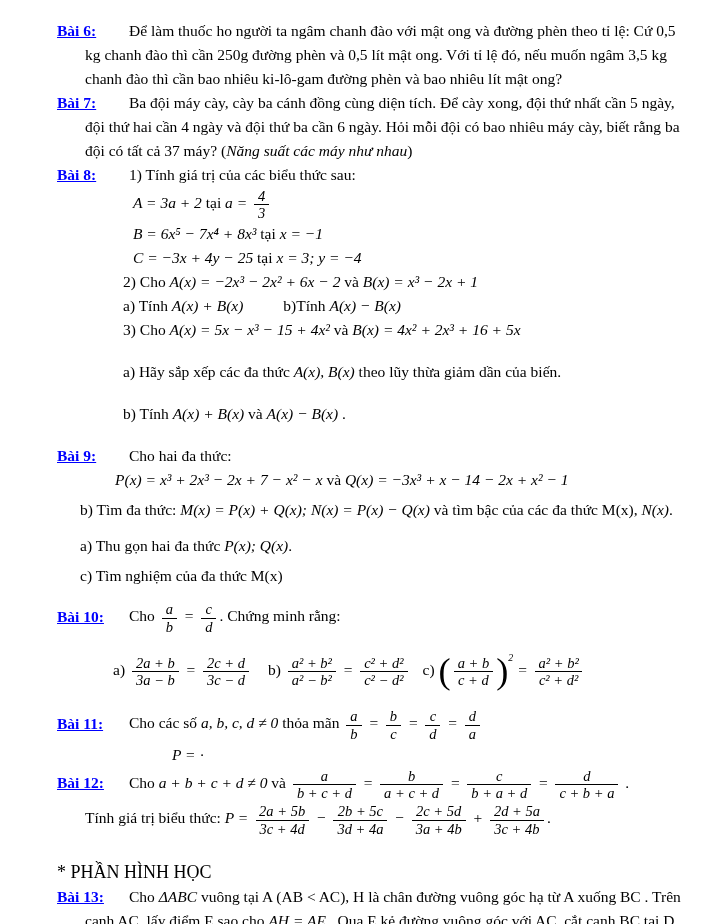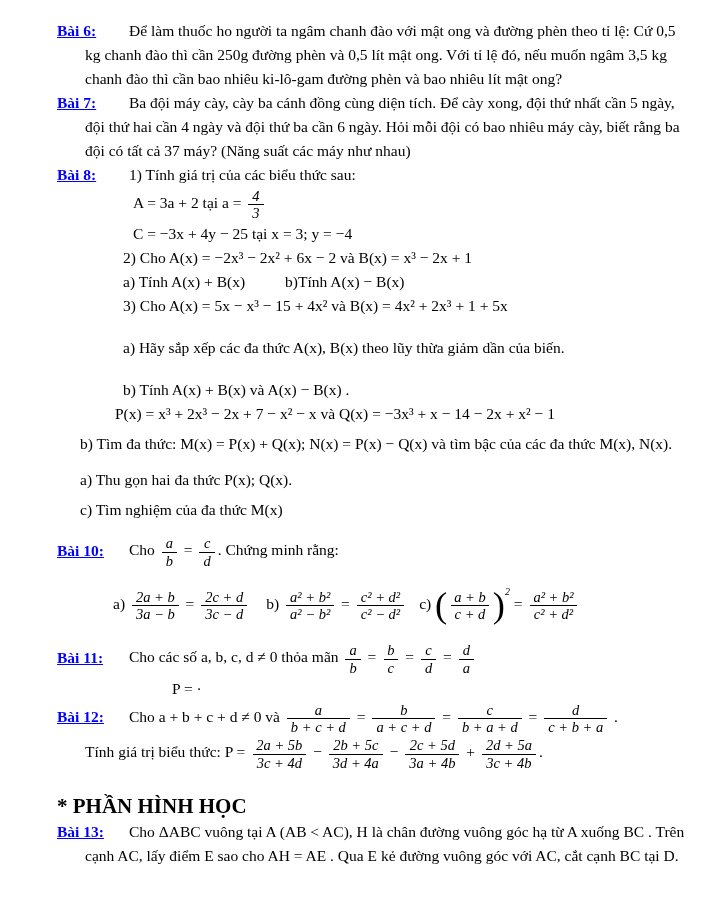--- a/index.html
+++ b/index.html
@@ -7,22 +7,22 @@
     width:714px;height:924px;background:#ffffff;box-sizing:border-box;
     padding:18px 38px 7px 57px;margin:0 auto;overflow:hidden;
     font-family:"Liberation Serif","DejaVu Serif",serif;
     color:#000;
   }
   .line{font-size:15.5px;line-height:22px;margin-top:2px;white-space:nowrap;}
   .label{
     color:#0000ff;font-weight:bold;text-decoration:underline;
     display:inline-block;min-width:72px;
   }
-  .math{}
-  .bold{font-weight:bold;font-size:21px;}
+  .math{font-style:italic;}
+  .bold{font-weight:normal;font-size:18px;}
   .frac{
     display:inline-flex;flex-direction:column;align-items:center;
     vertical-align:middle;font-style:italic;margin:0 3px;
     font-size:14.5px;line-height:1.12;
   }
   .frac .num{padding:0 4px;}
   .frac .den{border-top:1px solid #000;padding:0 4px;}
   .bp{font-size:235%;font-weight:400;vertical-align:middle;font-style:normal;line-height:.7;}
   sup.s{font-size:10px;position:relative;top:-8px;font-style:italic;}
   .sp{display:inline-block;height:1px;}
@@ -41,26 +41,28 @@
     <div class="line in-cont"><span class="txt">kg chanh đào thì cần 250g đường phèn và 0,5 lít mật ong. Với tỉ lệ đó, nếu muốn ngâm 3,5 kg</span></div>
     <div class="line in-cont"><span class="txt">chanh đào thì cần bao nhiêu ki-lô-gam đường phèn và bao nhiêu lít mật ong?</span></div>
     <div class="line"><span class="label">Bài 7:</span><span class="txt">Ba đội máy cày, cày ba cánh đồng cùng diện tích. Để cày xong, đội thứ nhất cần 5 ngày,</span></div>
     <div class="line in-cont"><span class="txt">đội thứ hai cần 4 ngày và đội thứ ba cần 6 ngày. Hỏi mỗi đội có bao nhiêu máy cày, biết rằng ba</span></div>
     <div class="line in-cont"><span class="txt">đội có tất cả 37 máy? (</span><span class="math">Năng suất các máy như nhau</span><span class="txt">)</span></div>
     <div class="line"><span class="label">Bài 8:</span><span class="txt">1) Tính giá trị của các biểu thức sau:</span></div>
     <div class="line in-form"><span class="math">A = 3a + 2</span><span class="txt"> tại </span><span class="math">a = </span><span class="frac">
         <span class="num">4</span>
         <span class="den">3</span>
       </span></div>
+    <div class="line in-form"><span class="math">B = 6x⁵ − 7x⁴ + 8x³</span><span class="txt"> tại </span><span class="math">x = −1</span></div>
     <div class="line in-form"><span class="math">C = −3x + 4y − 25</span><span class="txt"> tại </span><span class="math">x = 3; y = −4</span></div>
     <div class="line in-sub"><span class="txt">2) Cho </span><span class="math">A(x) = −2x³ − 2x² + 6x − 2</span><span class="txt">  và </span><span class="math">B(x) = x³ − 2x + 1</span></div>
     <div class="line in-sub"><span class="txt">a)  Tính </span><span class="math">A(x) + B(x)</span><span class="sp w40"></span><span class="txt">b)Tính </span><span class="math">A(x) − B(x)</span></div>
-    <div class="line in-sub"><span class="txt">3) Cho </span><span class="math">A(x) = 5x − x³ − 15 + 4x²</span><span class="txt"> và </span><span class="math">B(x) = 4x² + 2x³ + 1 + 5x</span></div>
+    <div class="line in-sub"><span class="txt">3) Cho </span><span class="math">A(x) = 5x − x³ − 15 + 4x²</span><span class="txt"> và </span><span class="math">B(x) = 4x² + 2x³ + 16 + 5x</span></div>
     <div class="line in-sub gt-xs"><span class="txt">a)  Hãy sắp xếp các đa thức </span><span class="math">A(x), B(x)</span><span class="txt"> theo lũy thừa giảm dần của biến.</span></div>
     <div class="line in-sub gt-xs"><span class="txt">b)  Tính </span><span class="math">A(x) + B(x)</span><span class="txt"> và </span><span class="math">A(x) − B(x)</span><span class="txt"> .</span></div>
+    <div class="line gt-lg"><span class="label">Bài 9:</span><span class="txt">Cho hai đa thức:</span></div>
     <div class="line in-poly"><span class="math">P(x) = x³ + 2x³ − 2x + 7 − x² − x</span><span class="txt">  và  </span><span class="math">Q(x) = −3x³ + x − 14 − 2x + x² − 1</span></div>
     <div class="line in-item gt-sm"><span class="txt">b) Tìm đa thức: </span><span class="math">M(x) = P(x) + Q(x);  N(x) = P(x) − Q(x)</span><span class="txt"> và tìm bậc của các đa thức M(x), </span><span class="math">N(x)</span><span class="txt">.</span></div>
     <div class="line in-item gt-md"><span class="txt">a) Thu gọn hai đa thức </span><span class="math">P(x); Q(x)</span><span class="txt">.</span></div>
     <div class="line in-item gt-sm"><span class="txt">c) Tìm nghiệm của đa thức M(x)</span></div>
     <div class="line gt-md"><span class="label">Bài 10:</span><span class="txt">Cho </span><span class="frac">
         <span class="num">a</span>
         <span class="den">b</span>
       </span><span class="math"> = </span><span class="frac">
         <span class="num">c</span>
         <span class="den">d</span>

